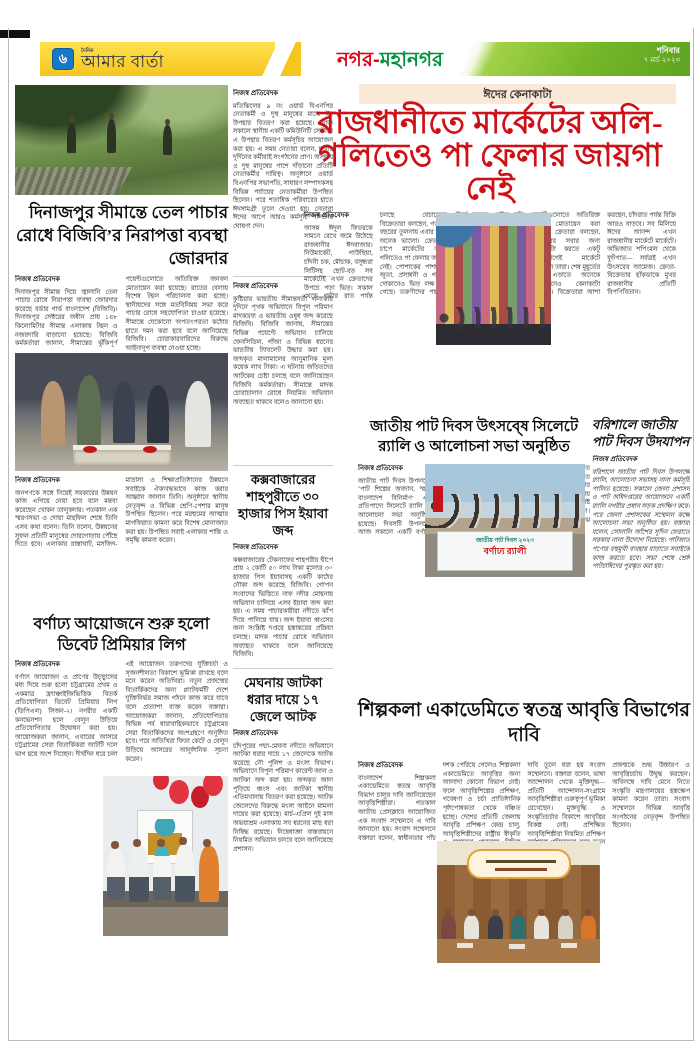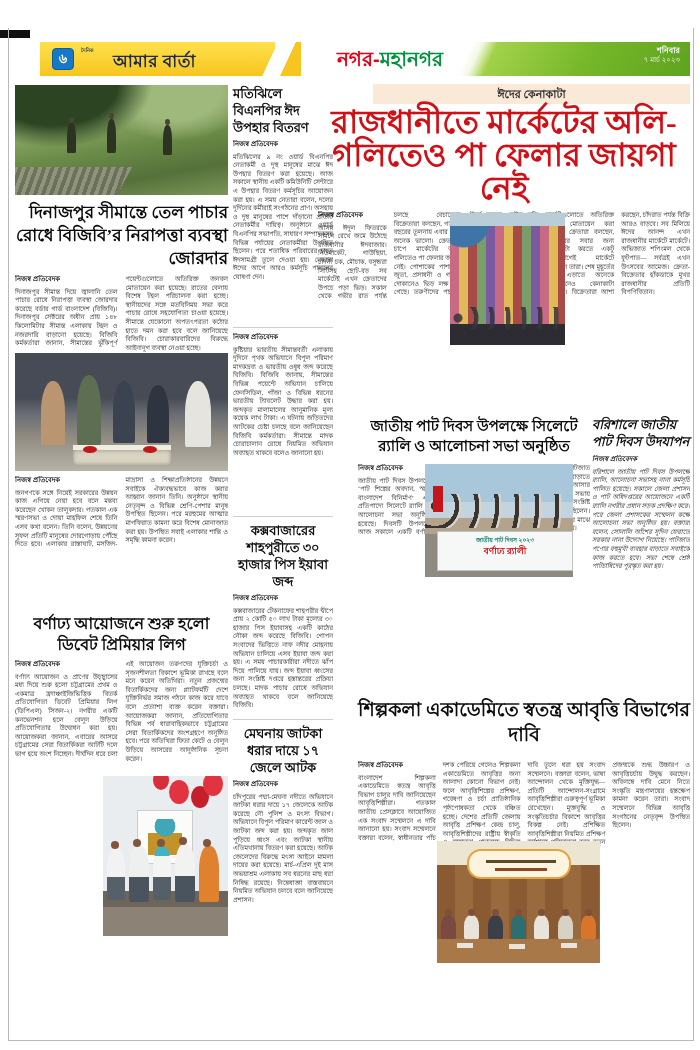--- a/index.html
+++ b/index.html
@@ -13,21 +13,21 @@
   
   .masthead-banner { left:40px; top:42px; width:235px; height:34px;
     background:linear-gradient(180deg,#ffe14d,#f6c51f); display:flex; align-items:center; gap:7px; padding-left:12px; }
   .masthead-banner .slash { position:absolute; right:-26px; top:0; width:40px; height:34px;
     background:linear-gradient(115deg, transparent 30%, #fff 31%, #fff 62%, #f6c51f 63%); }
   .pagenum-box { width:22px; height:22px; background:#1878c8; border:1px solid #0d5ea0; border-radius:4px;
     color:#fff; font-weight:bold; font-size:13px; display:flex; align-items:center; justify-content:center;
     font-family:"Liberation Sans",sans-serif; }
   .brand { display:flex; flex-direction:column; line-height:1; }
   .brand-top { font-size:5px; color:#23305a; font-weight:bold; }
-  .brand-name { font-size:17px; font-weight:bold; color:#1d2950; letter-spacing:.5px;margin-left:32px; }
+  .brand-name { font-size:17px; font-weight:normal; color:#1d2950; letter-spacing:.5px; }
   .section-title { left:300px; top:44px; width:180px; height:30px; text-align:center;
     font-size:20px; font-weight:bold; font-family:"Liberation Sans",sans-serif; white-space:nowrap; }
   .sec-red { color:#e30016; } .sec-green { color:#00923f; }
   .date-banner { left:455px; top:42px; width:235px; height:34px;
     background:linear-gradient(120deg,#b7dd59,#76b82a 55%,#5ea31f); color:#fff; text-align:right;
     padding:4px 10px 0 0; font-family:"Liberation Sans",sans-serif; }
   .date-banner::before { content:""; position:absolute; left:0; top:0; width:46px; height:34px;
     background:linear-gradient(115deg,#fff 30%, rgba(255,255,255,.85) 45%, transparent 70%); }
   .date-day { font-size:8px; font-weight:bold; line-height:1.2; }
   .date-date { font-size:7px; line-height:1.2; }
@@ -68,21 +68,21 @@
   .coffin i { position:absolute; top:-4px; width:14px; height:7px; background:#c01818; border-radius:50%; }
   .ph-market { width:115px; height:132px;
     background:
       linear-gradient(180deg,#b9cdd8 0 10%, transparent 10%),
       radial-gradient(circle at 12% 6%, #3f74a6 0 16%, transparent 17%),
       linear-gradient(0deg,#2e2c33 0 16%, transparent 16%),
       repeating-linear-gradient(90deg,#c96a84 0 9px,#e0ba58 9px 18px,#a84a46 18px 27px,#7a9e6a 27px 36px,#7a5aa0 36px 45px),
       #c9b8a6; }
   .ph-market::after { content:""; position:absolute; left:0; bottom:16px; width:100%; height:22px;
     background:repeating-radial-gradient(circle at 8px 11px, #35333c 0 4px, transparent 5px 16px); opacity:.85; }
-  .ph-rally { width:148px; height:113px;
+  .ph-rally { width:160px; height:113px;
     background:
       linear-gradient(180deg,#a9c7da 0 34%, #c3d4de 34% 48%, #b3a38c 48% 62%, #8f8a80 62% 100%); }
   .ph-rally::before { content:""; position:absolute; left:0; top:30px; width:100%; height:34px;
     background:repeating-radial-gradient(circle at 10px 12px, #3a3430 0 4px, #d8d4cc 4.5px 6px, transparent 7px 20px); }
   .rally-flag { position:absolute; left:8px; top:22px; width:10px; height:26px; background:#c4151c; }
   .rally-banner { position:absolute; left:12px; bottom:6px; width:136px; height:40px; background:#f6f8f7;
     border:1px solid #b9c4bd; text-align:center; padding-top:4px; }
   .rally-banner .l1 { font-size:6px; font-weight:bold; color:#0b7a6e; line-height:9px; display:block;}
   .rally-banner .l2 { font-size:9px; font-weight:bold; color:#cf1016; line-height:12px; display:block;}
   .ph-press { width:163px; height:122px;
@@ -178,21 +178,20 @@
         <i class="pfig" style="left:4px;bottom:36px;width:18px;height:52px;background:linear-gradient(180deg,#f2f2f2 55%,#55606a 55%);"></i>
         <i class="pfig" style="left:26px;bottom:34px;width:20px;height:56px;background:linear-gradient(180deg,#eef0ef 55%,#4a545e 55%);"></i>
         <i class="pfig" style="left:50px;bottom:36px;width:18px;height:54px;background:linear-gradient(180deg,#3fb4c4 18%,#f4f4f2 18% 58%,#555f68 58%);"></i>
         <i class="pfig" style="left:72px;bottom:34px;width:20px;height:58px;background:linear-gradient(180deg,#f2f3f1 55%,#4a545e 55%);"></i>
         <i class="pfig" style="left:96px;bottom:34px;width:20px;height:56px;background:#e0812f;"></i>
       </div>
     </div>
   </section>
 
   <section class="abs" style="left:233px;top:85px;width:100px;">
-    <h3 class="hl hl-sm hl-left">মতিঝিলে বিএনপির ঈদ উপহার বিতরণ</h3>
     <div class="body-txt" style="height:182px;margin-top:4px;">
       <span class="byline">নিজস্ব প্রতিবেদক</span>
       <span>মতিঝিলের ৯ নং ওয়ার্ড বিএনপির নেতাকর্মী ও দুস্থ মানুষের মাঝে ঈদ উপহার বিতরণ করা হয়েছে। আজ সকালে স্থানীয় একটি কমিউনিটি সেন্টারে এ উপহার বিতরণ কর্মসূচির আয়োজন করা হয়। এ সময় নেতারা বলেন, দলের দুর্দিনের কর্মীরাই সংগঠনের প্রাণ। অসহায় ও দুস্থ মানুষের পাশে দাঁড়ানো প্রতিটি নেতাকর্মীর দায়িত্ব। অনুষ্ঠানে ওয়ার্ড বিএনপির সভাপতি, সাধারণ সম্পাদকসহ বিভিন্ন পর্যায়ের নেতাকর্মীরা উপস্থিত ছিলেন। পরে শতাধিক পরিবারের হাতে ঈদসামগ্রী তুলে দেওয়া হয়। নেতারা ঈদের আগে আরও কর্মসূচি পালনের ঘোষণা দেন।</span>
     </div>
     <div class="rule" style="margin:5px 0;"></div>
     <div class="body-txt" style="height:178px;margin-top:4px;">
       <span class="byline">নিজস্ব প্রতিবেদক</span>
       <span>কুষ্টিয়ার ভারতীয় সীমান্তবর্তী এলাকায় দুদিনে পৃথক অভিযানে বিপুল পরিমাণ মাদকদ্রব্য ও ভারতীয় ওষুধ জব্দ করেছে বিজিবি। বিজিবি জানায়, সীমান্তের বিভিন্ন পয়েন্টে অভিযান চালিয়ে ফেনসিডিল, গাঁজা ও বিভিন্ন ধরনের ভারতীয় ট্যাবলেট উদ্ধার করা হয়। জব্দকৃত মালামালের আনুমানিক মূল্য কয়েক লাখ টাকা। এ ঘটনায় জড়িতদের আটকের চেষ্টা চলছে বলে জানিয়েছেন বিজিবি কর্মকর্তারা। সীমান্তে মাদক চোরাচালান রোধে নিয়মিত অভিযান অব্যাহত থাকবে বলেও জানানো হয়।</span>
     </div>
     <div class="rule" style="margin:5px 0;"></div>
@@ -202,34 +201,34 @@
       <span>কক্সবাজারের টেকনাফের শাহপরীর দ্বীপে প্রায় ২ কোটি ৫০ লাখ টাকা মূল্যের ৩০ হাজার পিস ইয়াবাসহ একটি কাঠের নৌকা জব্দ করেছে বিজিবি। গোপন সংবাদের ভিত্তিতে নাফ নদীর মোহনায় অভিযান চালিয়ে এসব ইয়াবা জব্দ করা হয়। এ সময় পাচারকারীরা নদীতে ঝাঁপ দিয়ে পালিয়ে যায়। জব্দ ইয়াবা ধ্বংসের জন্য সংশ্লিষ্ট দপ্তরে হস্তান্তরের প্রক্রিয়া চলছে। মাদক পাচার রোধে অভিযান অব্যাহত থাকবে বলে জানিয়েছে বিজিবি।</span>
     </div>
     <div class="rule" style="margin:5px 0;"></div>
     <h3 class="hl hl-sm">মেঘনায় জাটকা ধরার দায়ে ১৭ জেলে আটক</h3>
     <div class="body-txt" style="height:182px;margin-top:4px;">
       <span class="byline">নিজস্ব প্রতিবেদক</span>
       <span>চাঁদপুরের পদ্মা-মেঘনা নদীতে অভিযানে জাটকা ধরার দায়ে ১৭ জেলেকে আটক করেছে নৌ পুলিশ ও মৎস্য বিভাগ। অভিযানে বিপুল পরিমাণ কারেন্ট জাল ও জাটকা জব্দ করা হয়। জব্দকৃত জাল পুড়িয়ে ধ্বংস এবং জাটকা স্থানীয় এতিমখানায় বিতরণ করা হয়েছে। আটক জেলেদের বিরুদ্ধে মৎস্য আইনে মামলা দায়ের করা হয়েছে। মার্চ-এপ্রিল দুই মাস অভয়াশ্রম এলাকায় সব ধরনের মাছ ধরা নিষিদ্ধ রয়েছে। নিষেধাজ্ঞা বাস্তবায়নে নিয়মিত অভিযান চলবে বলে জানিয়েছে প্রশাসন।</span>
     </div>
   </section>
 
-  <section class="abs" style="left:318px;top:84px;width:372px;">
+  <section class="abs" style="left:304px;top:84px;width:372px;">
     <div class="kicker" style="margin-left:55px;height:20px;">ঈদের কেনাকাটা</div>
     <h1 class="hl hl-xl" style="margin-top:2px;">রাজধানীতে মার্কেটের অলি-গলিতেও পা ফেলার জায়গা নেই</h1>
     <div style="position:relative;margin-top:6px;">
       <div class="body-txt cols5" style="height:244px;column-gap:7px;">
         <span class="byline">নিজস্ব প্রতিবেদক</span>
         <span>আসন্ন ঈদুল ফিতরকে সামনে রেখে জমে উঠেছে রাজধানীর ঈদবাজার। নিউমার্কেট, গাউছিয়া, চাঁদনী চক, মৌচাক, বসুন্ধরা সিটিসহ ছোট-বড় সব মার্কেটেই এখন ক্রেতাদের উপচে পড়া ভিড়। সকাল থেকে গভীর রাত পর্যন্ত চলছে বেচাকেনা। বিক্রেতারা বলছেন, গত দুই বছরের তুলনায় এবার বিক্রি অনেক ভালো। ক্রেতাদের চাপে মার্কেটের অলি-গলিতেও পা ফেলার জায়গা নেই। পোশাকের পাশাপাশি জুতা, প্রসাধনী ও গহনার দোকানেও ভিড় লক্ষ করা গেছে। তরুণীদের পছন্দের শীর্ষে রয়েছে দেশীয় সুতি থ্রি-পিস ও ভারতীয় শাড়ি। শিশুদের পোশাকের দোকানগুলোতেও ভিড় কম নয়। ব্যবসায়ীরা জানান, দাম কিছুটা বাড়লেও বিক্রি থেমে নেই। ফুটপাতের দোকানগুলোতেও চলছে জমজমাট বেচাকেনা। নিরাপত্তা নিশ্চিত করতে মার্কেটগুলোতে অতিরিক্ত পুলিশ মোতায়েন করা হয়েছে। ক্রেতারা বলছেন, পরিবারের সবার জন্য কেনাকাটা করতে একটু আগেভাগেই মার্কেটে এসেছেন তারা। শেষ মুহূর্তের ভিড় এড়াতে অনেকে অনলাইনেও কেনাকাটা সারছেন। বিক্রেতারা আশা করছেন, চাঁদরাত পর্যন্ত বিক্রি আরও বাড়বে। সব মিলিয়ে ঈদের আনন্দ এখন রাজধানীর মার্কেটে মার্কেটে। অভিজাত শপিংমল থেকে ফুটপাত— সর্বত্রই এখন উৎসবের আমেজ। ক্রেতা-বিক্রেতার হাঁকডাকে মুখর রাজধানীর প্রতিটি বিপণিবিতান।</span>
       </div>
       <div class="ph ph-market" style="position:absolute;left:132px;top:2px;"></div>
     </div>
   </section>
 
   <section class="abs" style="left:358px;top:416px;width:232px;">
-    <h2 class="hl hl-md">জাতীয় পাট দিবস উপলক্ষে সিলেটে র‌্যালি ও আলোচনা সভা অনুষ্ঠিত</h2>
+    <h2 class="hl hl-md">জাতীয় পাট দিবস উৎসব্ষে সিলেটে র‌্যালি ও আলোচনা সভা অনুষ্ঠিত</h2>
     <div style="position:relative;margin-top:8px;">
       <div class="body-txt cols3" style="height:222px;column-gap:7px;">
         <span class="byline">নিজস্ব প্রতিবেদক</span>
         <span>জাতীয় পাট দিবস উপলক্ষে ‘পাট শিল্পের অবদান, স্মার্ট বাংলাদেশ বিনির্মাণ’ এই প্রতিপাদ্যে সিলেটে র‌্যালি ও আলোচনা সভা অনুষ্ঠিত হয়েছে। দিবসটি উপলক্ষে আজ সকালে একটি বর্ণাঢ্য র‌্যালি জেলা প্রশাসক কার্যালয় প্রাঙ্গণ থেকে শুরু হয়ে নগরীর গুরুত্বপূর্ণ সড়ক প্রদক্ষিণ করে। পরে জেলা প্রশাসক কার্যালয়ের সম্মেলন কক্ষে জেলা প্রশাসন ও পাট অধিদপ্তরের আয়োজনে আলোচনা সভা অনুষ্ঠিত হয়। বক্তারা পাটের ঐতিহ্য ফিরিয়ে আনতে ও পাটজাত পণ্যের ব্যবহার বাড়াতে সবাইকে এগিয়ে আসার আহ্বান জানান। সভায় পাটচাষি, ব্যবসায়ী ও সংশ্লিষ্ট কর্মকর্তারা উপস্থিত ছিলেন। শেষে শ্রেষ্ঠ পাটচাষিদের মাঝে পুরস্কার বিতরণ করা হয়।</span>
       </div>
       <div class="ph ph-rally" style="position:absolute;left:67px;top:0;">
         <i class="rally-flag"></i>
         <span class="rally-banner">
           <span class="l1">জাতীয় পাট দিবস ২০২৩</span>
           <span class="l2">বর্ণাঢ্য র‌্যালী</span>

